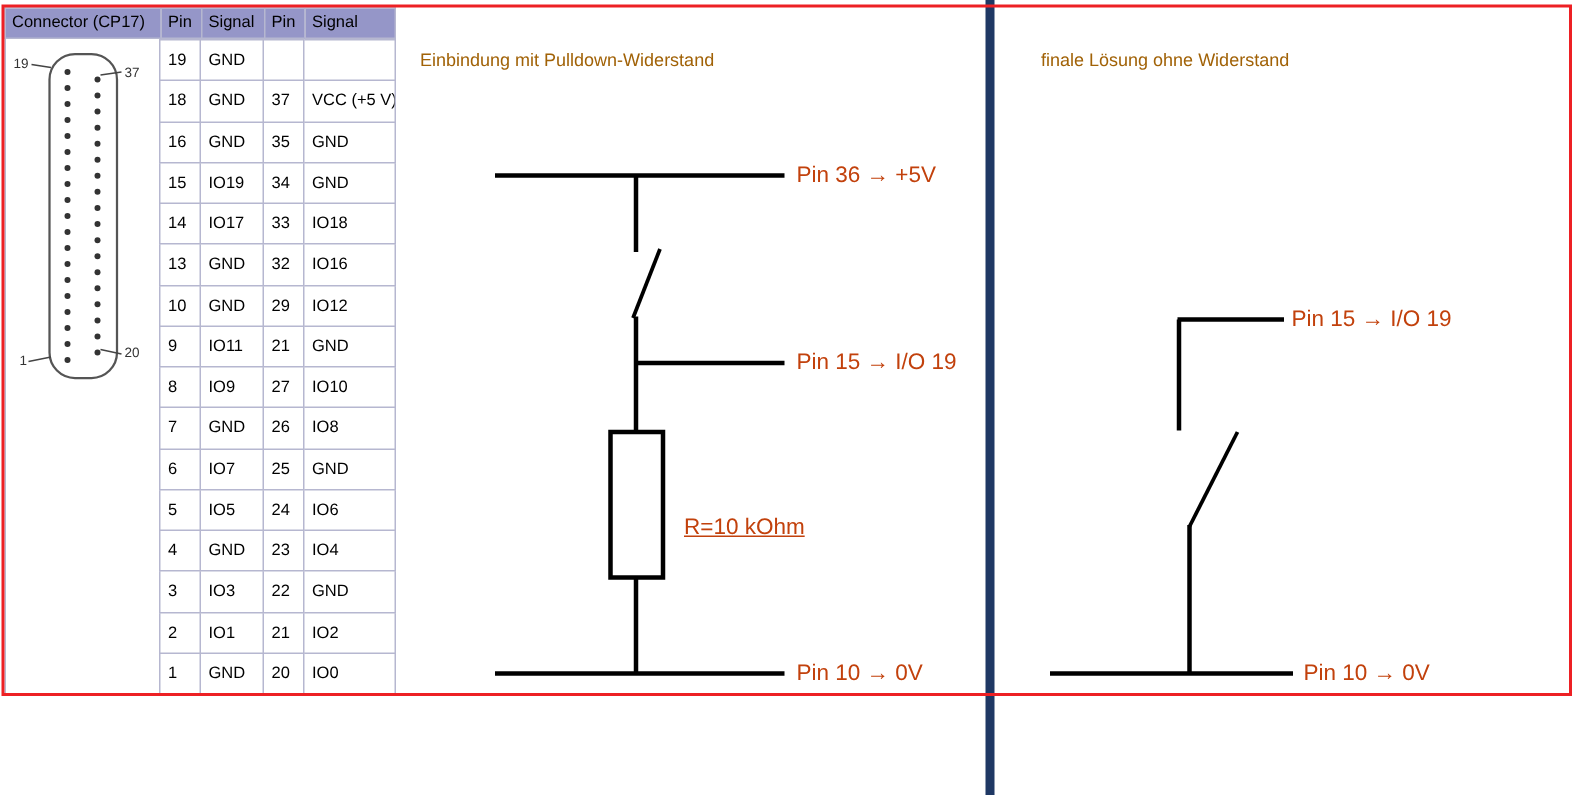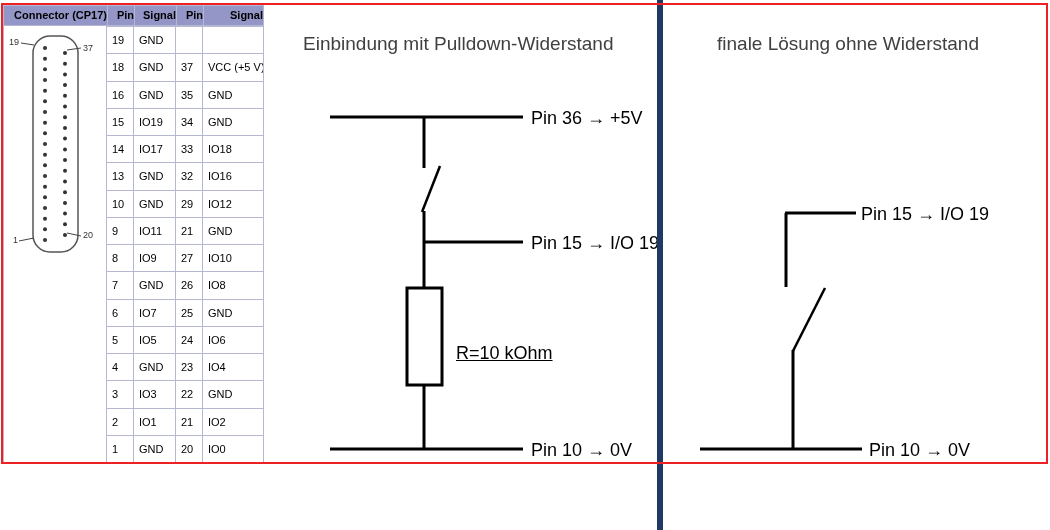--- a/index.html
+++ b/index.html
@@ -19,44 +19,44 @@
   }
   .blue-divider{
     position:absolute;left:657px;top:0;width:6px;height:530px;
     background:var(--divider-blue);
   }
   
   .table-panel{position:absolute;left:3px;top:5px;width:261px;}
   .thead{display:flex;height:21px;}
   .thead .cell{
     box-sizing:border-box;background:var(--header-bg);border:1px solid var(--grid-line);
-    border-right:none;font-size:11px;font-weight:bold;line-height:19px;
-    padding-left:4px;white-space:nowrap;overflow:hidden;text-align:right;
+    border-right:none;font-size:11px;font-weight:normal;line-height:19px;
+    padding-left:4px;white-space:nowrap;overflow:hidden;
   }
   .thead .cell:last-child{border-right:1px solid var(--grid-line);}
   .c-title{width:104px;}
   .c-pin{width:27px;}
   .c-sig1{width:42px;}
   .c-pin2{width:27px;}
   .c-sig2{width:61px;}
   .tbody-wrap{display:flex;}
   .connector-cell{
     position:relative;box-sizing:border-box;width:104px;height:437px;background:#fff;
     border-left:1px solid var(--grid-line);border-bottom:1px solid var(--grid-line);
   }
   .connector-cell svg{position:absolute;left:0;top:0;}
   .conn-label{position:absolute;font-size:9px;color:#333;}
   table.pin-table{border-collapse:collapse;table-layout:fixed;width:157px;}
   table.pin-table td{
     box-sizing:border-box;border:1px solid var(--grid-line);height:23px;
     font-size:11px;padding:0 0 0 5px;white-space:nowrap;overflow:hidden;background:#fff;
   }
   
-  .diagram-title{position:absolute;font-size:19px;color:#404040;white-space:nowrap;margin-left:23px;}
-  .circuit-label{position:absolute;font-size:18px;color:#000000;white-space:nowrap;}
+  .diagram-title{position:absolute;font-size:12px;color:#a16207;white-space:nowrap;}
+  .circuit-label{position:absolute;font-size:15px;color:#c2410c;white-space:nowrap;}
   .circuit-overlay{position:absolute;left:0;top:0;pointer-events:none;}
 </style>
 </head>
 <body>
 
 <div class="page">
 
   <div class="table-panel">
     <div class="thead">
       <div class="cell c-title">Connector (CP17)</div>

